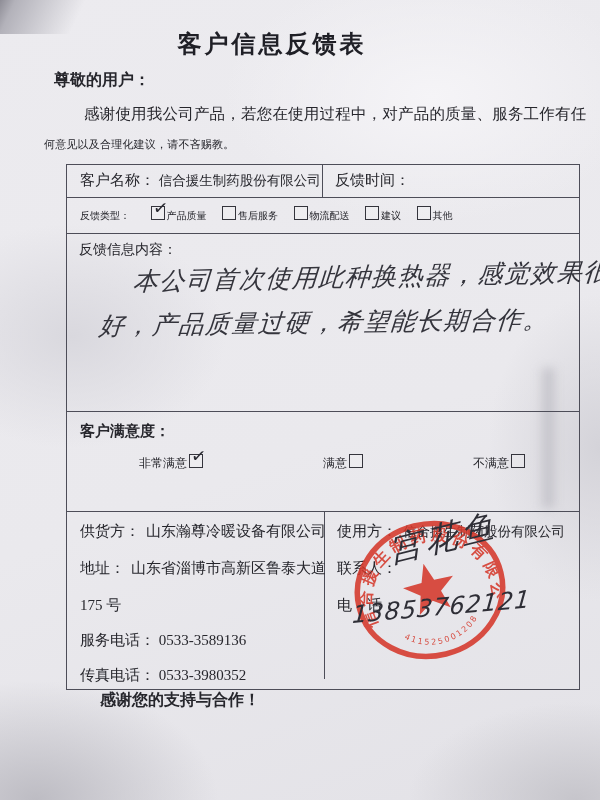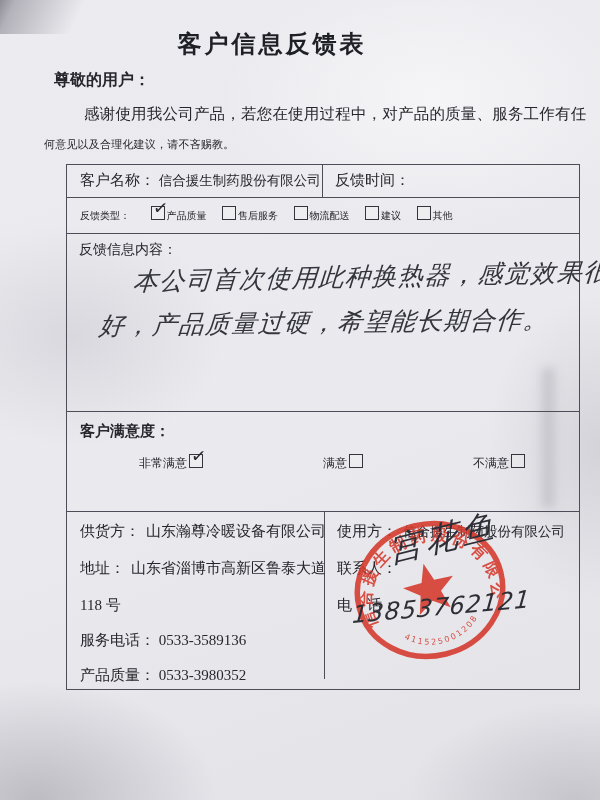--- a/index.html
+++ b/index.html
@@ -153,27 +153,27 @@
     <div class="row r5">
       <div class="vdiv vdiv5"></div>
 
       <div class="l5 ln1">
         <span>地址：</span><span class="gap"></span><span>山东省淄博市高新区鲁泰大道</span>
       </div>
       <div class="l5 ln0">
         <span>供货方：</span><span class="gap"></span><span>山东瀚尊冷暖设备有限公司</span>
       </div>
       <div class="l5 ln2">
-        <span>118 号</span>
+        <span>175 号</span>
       </div>
       <div class="l5 ln3">
         <span>服务电话：</span> <span>0533-3589136</span>
       </div>
       <div class="l5 ln4">
-        <span>产品质量：</span> <span>0533-3980352</span>
+        <span>传真电话：</span> <span>0533-3980352</span>
       </div>
 
       <div class="l5 rcol ln0">
         <span>使用方：</span><span class="gap"></span><span class="val14">信合援生制药股份有限公司</span>
       </div>
       <div class="l5 rcol ln1">
         <span>联系人：</span>
       </div>
       <div class="l5 rcol ln2">
         <span>电　话：</span>
@@ -192,13 +192,14 @@
       <text font-size="8" fill="#d5382b" letter-spacing="2" font-family="DejaVu Sans, sans-serif">
         <textPath href="#sealNum" startOffset="8%">4115250012088</textPath>
       </text>
       <polygon fill="#d5382b" points="82,51 88.5,69.1 107.7,69.7 92.5,81.4 97.9,99.8 82,89 66.1,99.8 71.5,81.4 56.3,69.7 75.5,69.1"></polygon>
     </g>
   </svg>
 
   <div class="hw-name">宫花鱼</div>
   <div class="hw-phone">13853762121</div>
 
+  <div class="closing">感谢您的支持与合作！</div>
 </div>
 
 </body></html>

